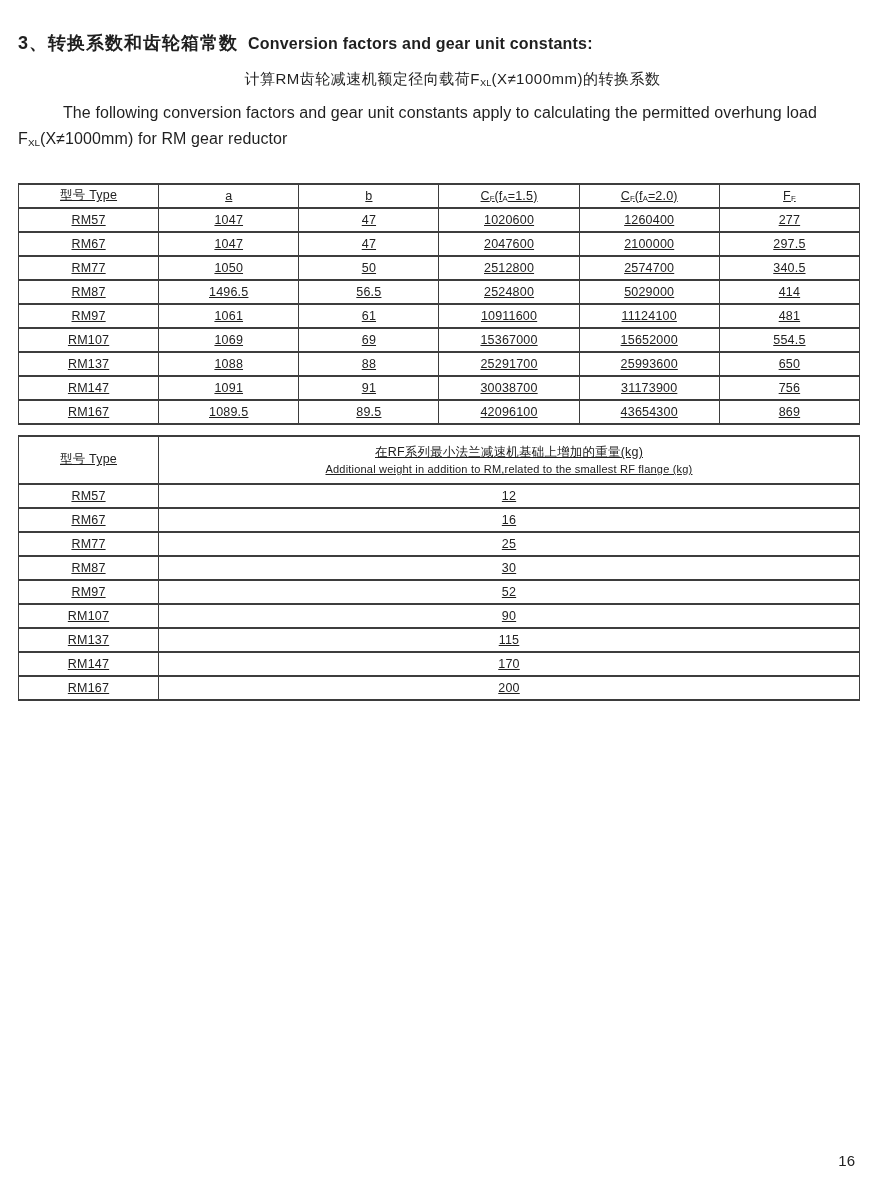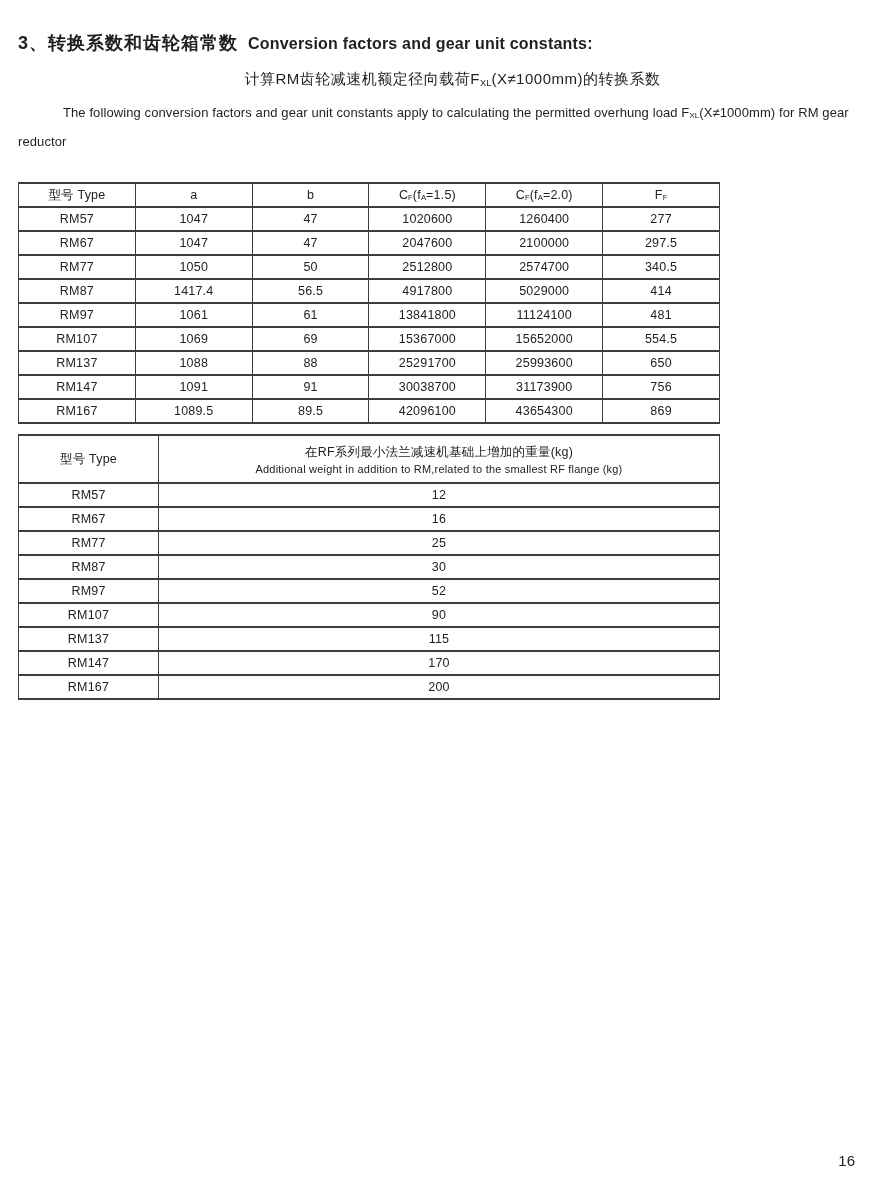--- a/index.html
+++ b/index.html
@@ -25,32 +25,33 @@
   
   .subtitle-zh {
     margin: 15px 0 0 0;
     padding-left: 27px;
     font-size: 15px;
     letter-spacing: 0.5px;
     text-align: center;
   }
   .para-en {
     margin: 11px 0 0 0;
-    font-size: 13px;
+    font-size: 16px;
     line-height: 26px;
     text-indent: 45px;
     letter-spacing: 0.1px;
   }
   sub { font-size: 0.62em; vertical-align: -0.18em; letter-spacing: 0; }
 
   
   table {
     border-collapse: collapse;
-    width: 702px;
+    width: 842px;
     table-layout: fixed;
+    text-decoration: underline;
   }
   .t1 { margin-top: 27px; }
   .t2 { margin-top: 10px; }
   th, td {
     border: 1px solid #3d3d3d;
     border-top-width: 2px;
     border-bottom-width: 2px;
     height: 24px;
     padding: 0 4px;
     text-align: center;
@@ -129,31 +130,31 @@
           <tr>
             <td>RM77</td>
             <td>1050</td>
             <td>50</td>
             <td>2512800</td>
             <td>2574700</td>
             <td>340.5</td>
           </tr>
           <tr>
             <td>RM87</td>
-            <td>1417.4</td>
+            <td>1496.5</td>
             <td>56.5</td>
-            <td>4917800</td>
+            <td>2524800</td>
             <td>5029000</td>
             <td>414</td>
           </tr>
           <tr>
             <td>RM97</td>
             <td>1061</td>
             <td>61</td>
-            <td>13841800</td>
+            <td>10911600</td>
             <td>11124100</td>
             <td>481</td>
           </tr>
           <tr>
             <td>RM107</td>
             <td>1069</td>
             <td>69</td>
             <td>15367000</td>
             <td>15652000</td>
             <td>554.5</td>

